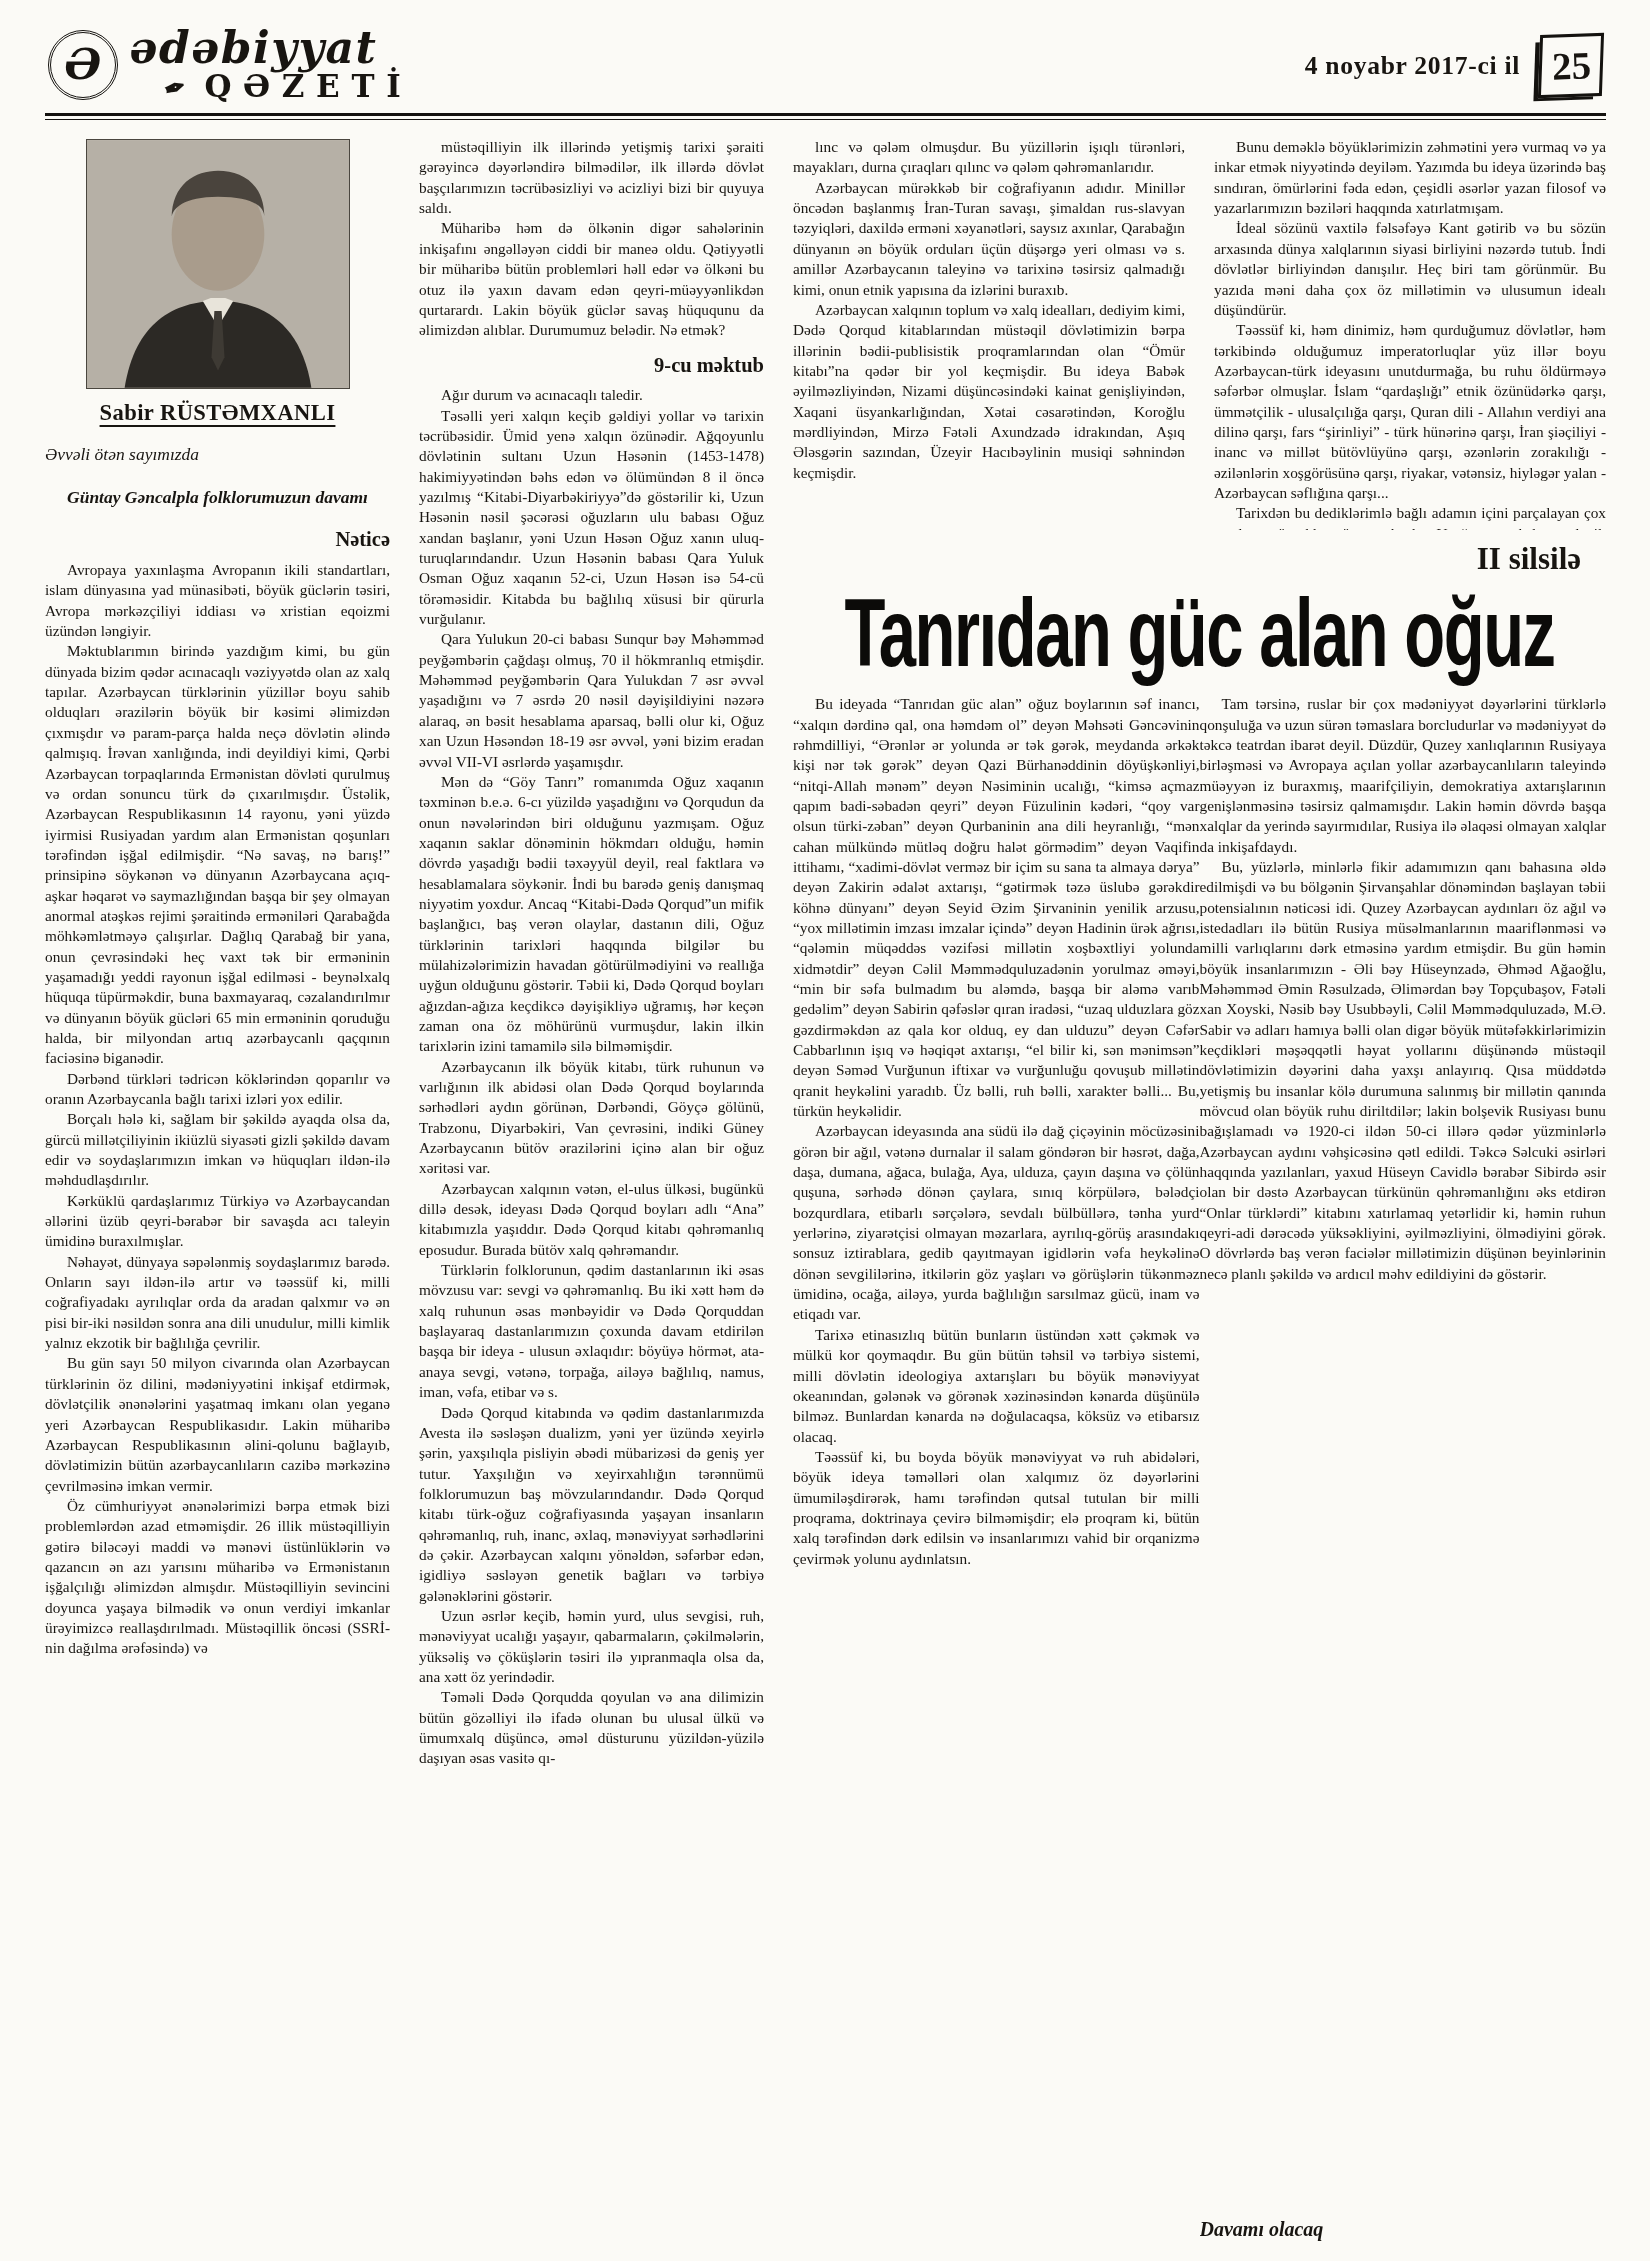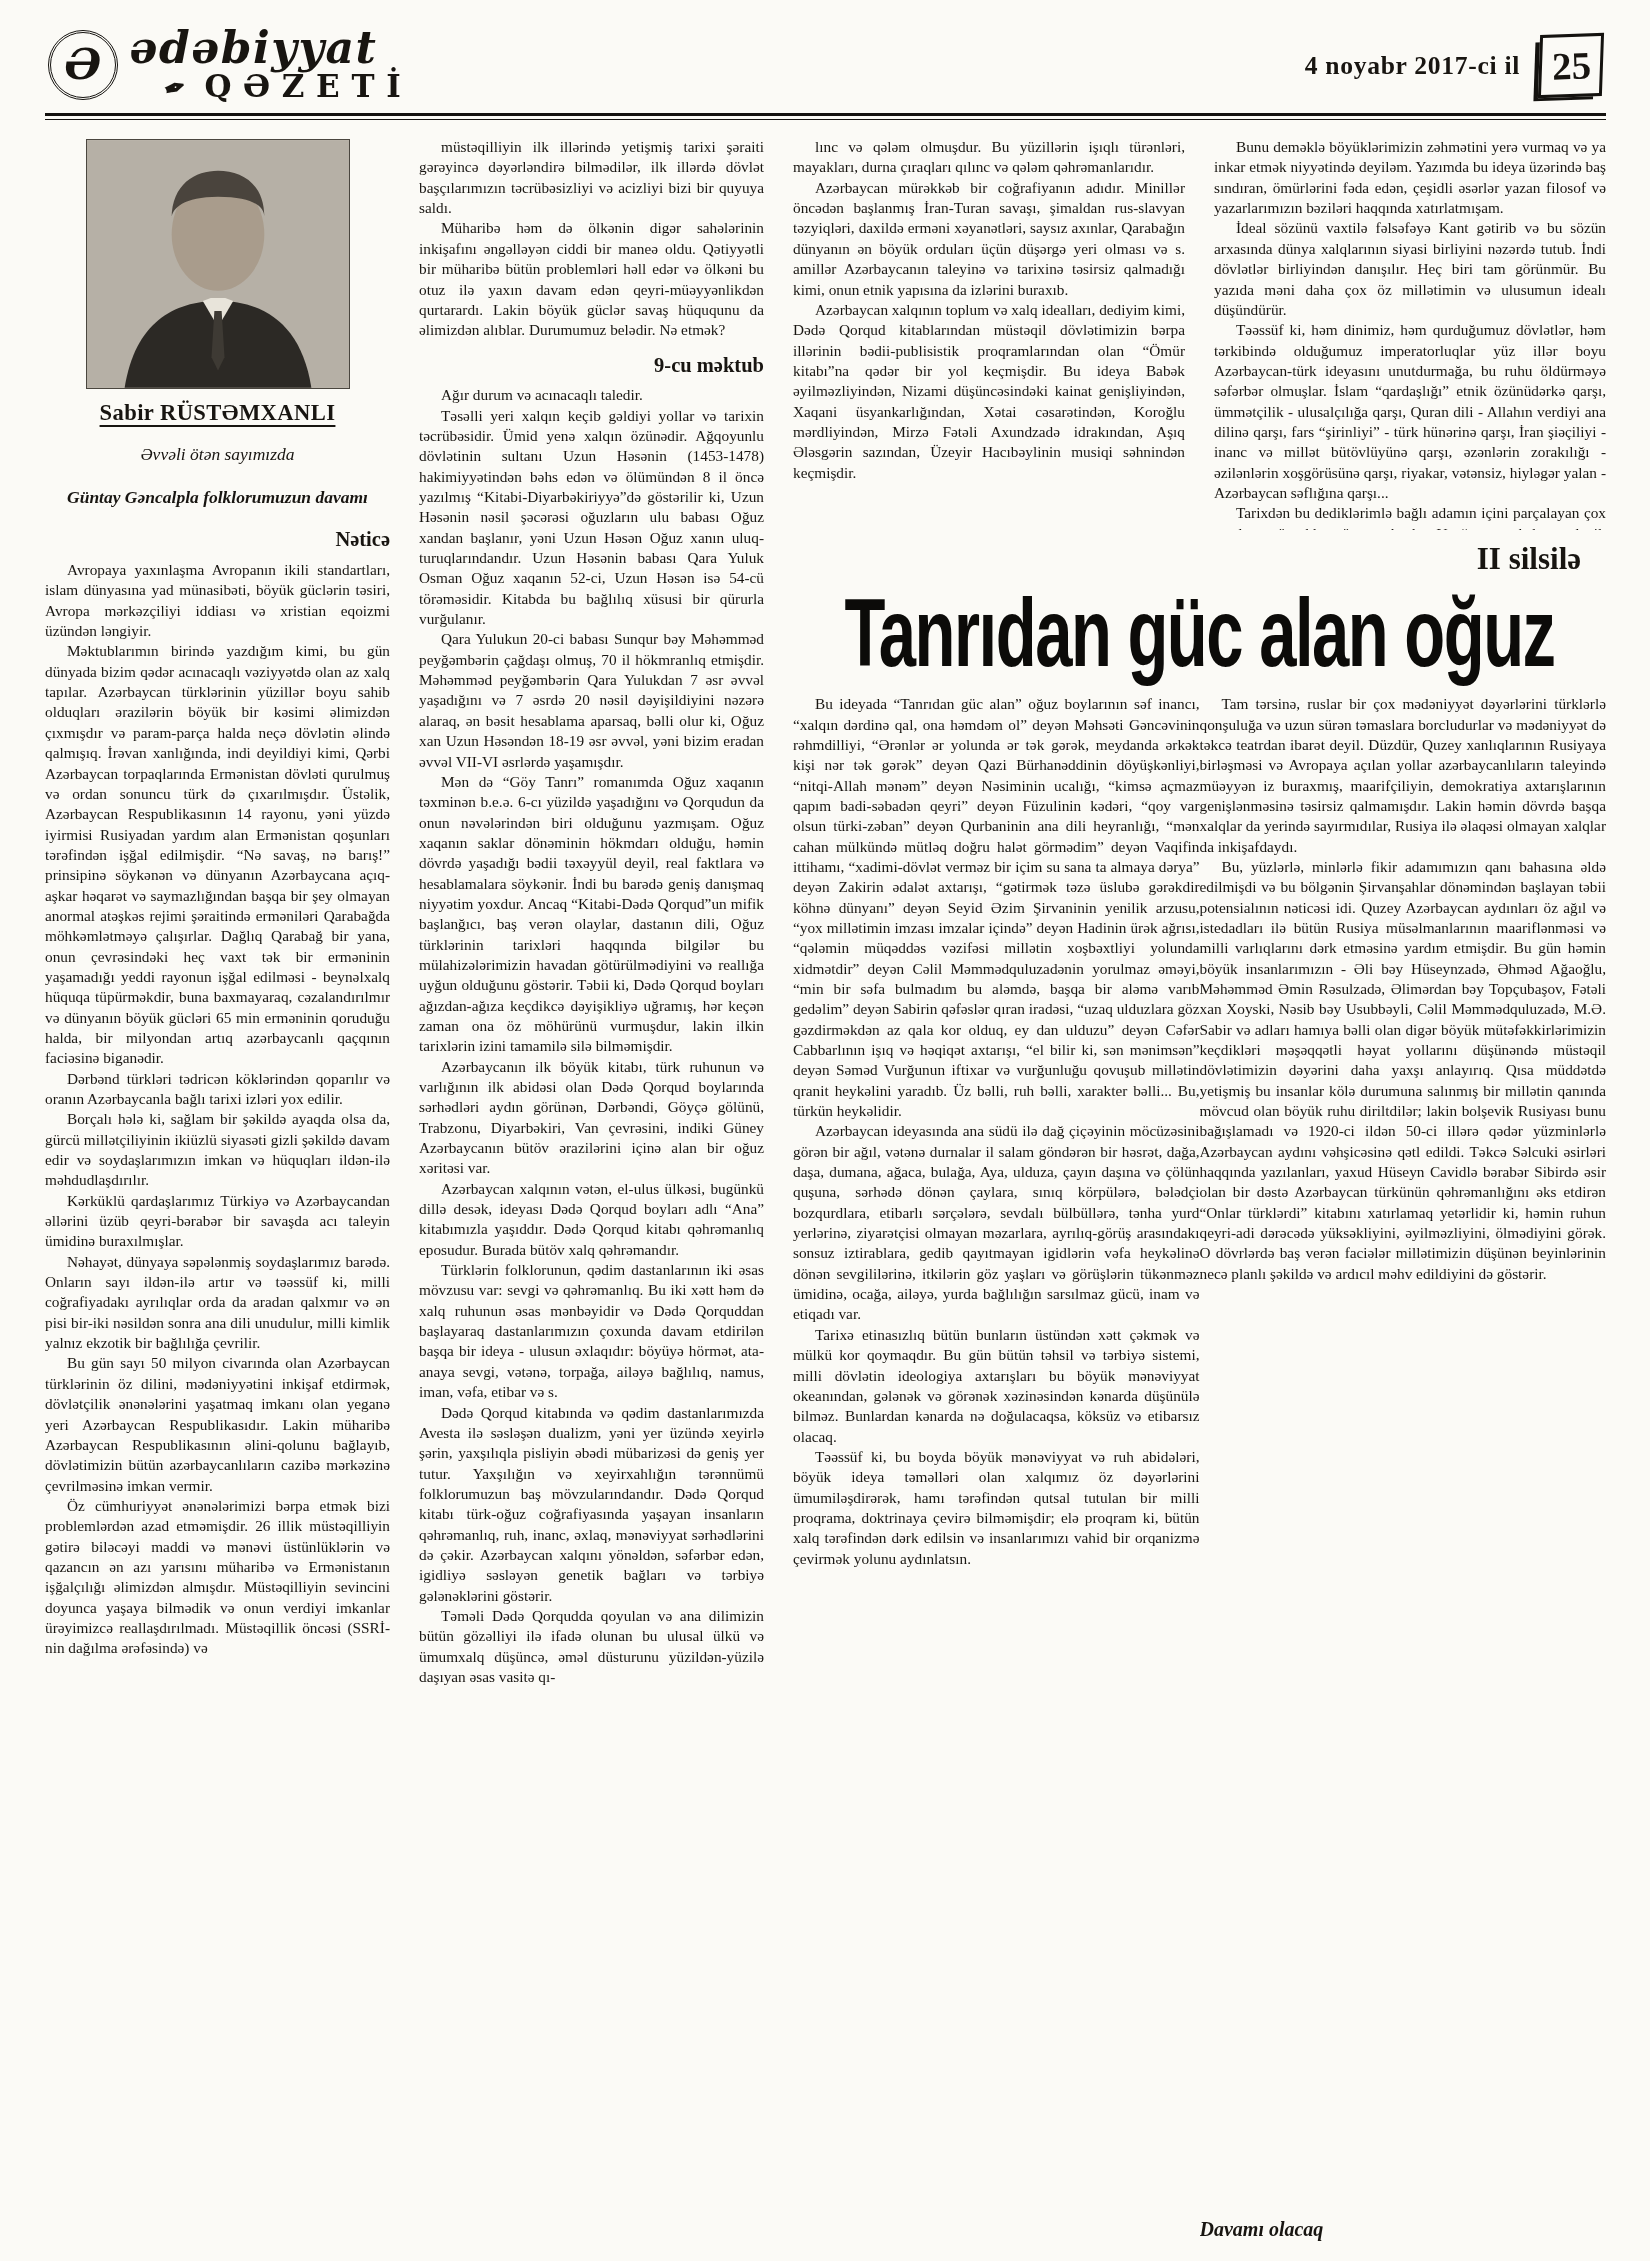--- a/index.html
+++ b/index.html
@@ -53,21 +53,21 @@
   .bottom-row { display:flex; flex:1; min-height:0; overflow:hidden; margin-top:7.3px; }
   .bottom-row .bcol { flex:1; overflow:hidden; min-width:0; display:flex; flex-direction:column; }
 
   
   .flow p { font-size:15.3px; line-height:1.33; text-align:justify; text-indent:22px; overflow-wrap:break-word; }
   .sec-head { text-align:right; font-size:20.5px; font-weight:bold; margin:13px 0 8.8px; }
 
   
   .photo { width:264px; height:250px; margin:1.5px auto 11.7px; border:0.7px solid #4a463f; display:block; background:#c6c1b8; }
   .author { text-align:center; font-size:22.6px; font-weight:bold; text-decoration:underline; text-underline-offset:5.1px; margin:5.8px 0 17.5px; letter-spacing:0.4px; }
-  .kicker { text-align:center; font-style:italic; font-size:17.5px; margin:1px 0 22px; }
+  .kicker { font-style:italic; font-size:17.5px; margin:1px 0 22px; }
   .note { text-align:center; font-style:italic; font-weight:bold; font-size:17.5px; margin:0 0 20.5px; }
 
   .continuation { margin-top:auto; text-align:left; font-style:italic; font-weight:bold; font-size:20px; padding:8.8px 7.3px 1.5px 0; }
 </style>
 </head>
 <body>
 
 <div class="page">
 
   <header class="masthead">
@@ -127,20 +127,21 @@
       <h3 class="sec-head">9-cu məktub</h3>
       <div class="flow">
           <p>Ağır durum və acınacaqlı taledir.</p>
           <p>Təsəlli yeri xalqın keçib gəldiyi yollar və tarixin təcrübəsidir. Ümid yenə xalqın özünədir. Ağqoyunlu dövlətinin sultanı Uzun Həsənin (1453-1478) hakimiyyətindən bəhs edən və ölümündən 8 il öncə yazılmış “Kitabi-Diyarbəkiriyyə”də göstərilir ki, Uzun Həsənin nəsil şəcərəsi oğuzların ulu babası Oğuz xandan başlanır, yəni Uzun Həsən Oğuz xanın uluq-turuqlarındandır. Uzun Həsənin babası Qara Yuluk Osman Oğuz xaqanın 52-ci, Uzun Həsən isə 54-cü törəməsidir. Kitabda bu bağlılıq xüsusi bir qürurla vurğulanır.</p>
           <p>Qara Yulukun 20-ci babası Sunqur bəy Məhəmməd peyğəmbərin çağdaşı olmuş, 70 il hökmranlıq etmişdir. Məhəmməd peyğəmbərin Qara Yulukdan 7 əsr əvvəl yaşadığını və 7 əsrdə 20 nəsil dəyişildiyini nəzərə alaraq, ən bəsit hesablama aparsaq, bəlli olur ki, Oğuz xan Uzun Həsəndən 18-19 əsr əvvəl, yəni bizim eradan əvvəl VII-VI əsrlərdə yaşamışdır.</p>
           <p>Mən də “Göy Tanrı” romanımda Oğuz xaqanın təxminən b.e.ə. 6-cı yüzildə yaşadığını və Qorqudun da onun nəvələrindən biri olduğunu yazmışam. Oğuz xaqanın saklar dönəminin hökmdarı olduğu, həmin dövrdə yaşadığı bədii təxəyyül deyil, real faktlara və hesablamalara söykənir. İndi bu barədə geniş danışmaq niyyətim yoxdur. Ancaq “Kitabi-Dədə Qorqud”un mifik başlanğıcı, baş verən olaylar, dastanın dili, Oğuz türklərinin tarixləri haqqında bilgilər bu mülahizələrimizin havadan götürülmədiyini və reallığa uyğun olduğunu göstərir. Təbii ki, Dədə Qorqud boyları ağızdan-ağıza keçdikcə dəyişikliyə uğramış, hər keçən zaman ona öz möhürünü vurmuşdur, lakin ilkin tarixlərin izini tamamilə silə bilməmişdir.</p>
           <p>Azərbaycanın ilk böyük kitabı, türk ruhunun və varlığının ilk abidəsi olan Dədə Qorqud boylarında sərhədləri aydın görünən, Dərbəndi, Göyçə gölünü, Trabzonu, Diyarbəkiri, Van çevrəsini, indiki Güney Azərbaycanın bütöv ərazilərini içinə alan bir oğuz xəritəsi var.</p>
           <p>Azərbaycan xalqının vətən, el-ulus ülkəsi, bugünkü dillə desək, ideyası Dədə Qorqud boyları adlı “Ana” kitabımızla yaşıddır. Dədə Qorqud kitabı qəhrəmanlıq eposudur. Burada bütöv xalq qəhrəmandır.</p>
           <p>Türklərin folklorunun, qədim dastanlarının iki əsas mövzusu var: sevgi və qəhrəmanlıq. Bu iki xətt həm də xalq ruhunun əsas mənbəyidir və Dədə Qorquddan başlayaraq dastanlarımızın çoxunda davam etdirilən başqa bir ideya - ulusun əxlaqıdır: böyüyə hörmət, ata-anaya sevgi, vətənə, torpağa, ailəyə bağlılıq, namus, iman, vəfa, etibar və s.</p>
           <p>Dədə Qorqud kitabında və qədim dastanlarımızda Avesta ilə səsləşən dualizm, yəni yer üzündə xeyirlə şərin, yaxşılıqla pisliyin əbədi mübarizəsi də geniş yer tutur. Yaxşılığın və xeyirxahlığın tərənnümü folklorumuzun baş mövzularındandır. Dədə Qorqud kitabı türk-oğuz coğrafiyasında yaşayan insanların qəhrəmanlıq, ruh, inanc, əxlaq, mənəviyyat sərhədlərini də çəkir. Azərbaycan xalqını yönəldən, səfərbər edən, igidliyə səsləyən genetik bağları və tərbiyə gələnəklərini göstərir.</p>
+          <p>Uzun əsrlər keçib, həmin yurd, ulus sevgisi, ruh, mənəviyyat ucalığı yaşayır, qabarmaların, çəkilmələrin, yüksəliş və çöküşlərin təsiri ilə yıpranmaqla olsa da, ana xətt öz yerindədir.</p>
           <p>Təməli Dədə Qorqudda qoyulan və ana dilimizin bütün gözəlliyi ilə ifadə olunan bu ulusal ülkü və ümumxalq düşüncə, əməl düsturunu yüzildən-yüzilə daşıyan əsas vasitə qı-</p>
         </div>
     </section>
 
     <section class="right-region">
       <div class="top-row">
         <div class="tcol">
           <div class="flow">
               <p>lınc və qələm olmuşdur. Bu yüzillərin işıqlı türənləri, mayakları, durna çıraqları qılınc və qələm qəhrəmanlarıdır.</p>
               <p>Azərbaycan mürəkkəb bir coğrafiyanın adıdır. Minillər öncədən başlanmış İran-Turan savaşı, şimaldan rus-slavyan təzyiqləri, daxildə erməni xəyanətləri, saysız axınlar, Qarabağın dünyanın ən böyük orduları üçün düşərgə yeri olması və s. amillər Azərbaycanın taleyinə və tarixinə təsirsiz qalmadığı kimi, onun etnik yapısına da izlərini buraxıb.</p>

